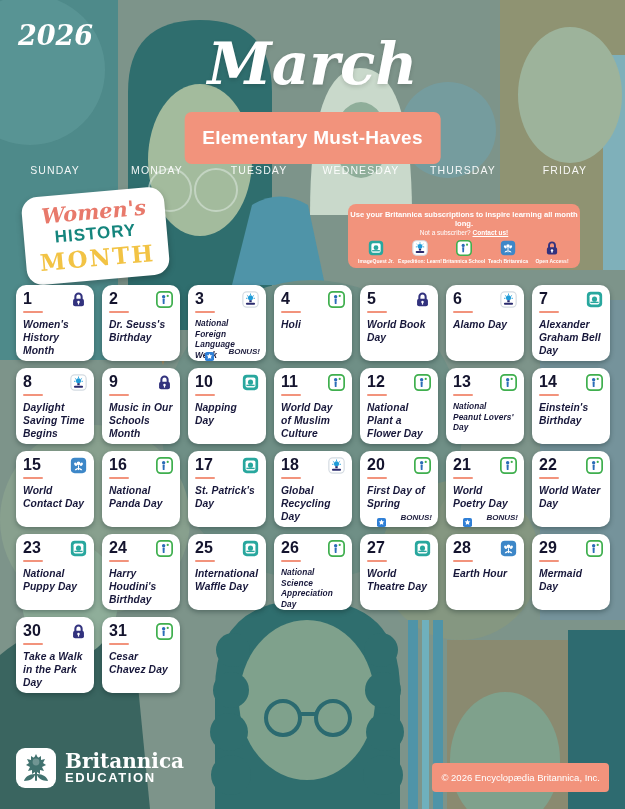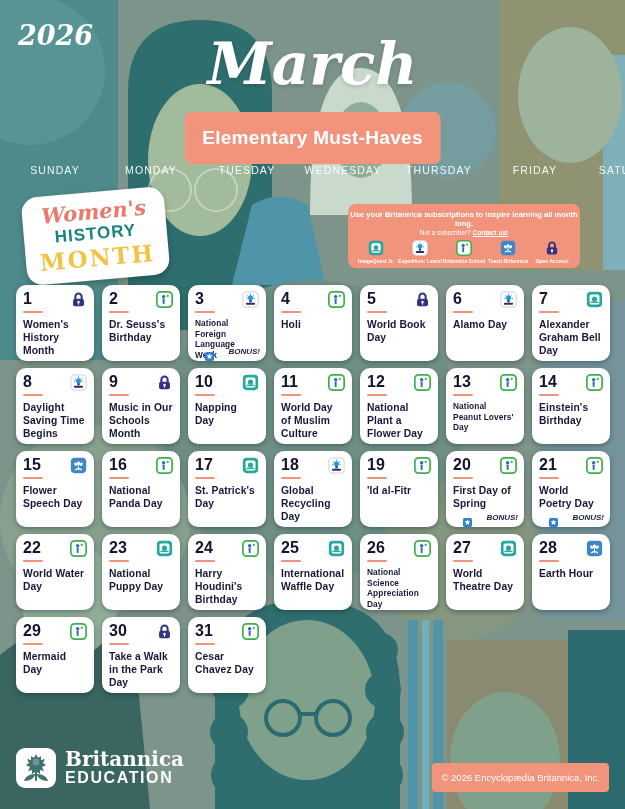--- a/index.html
+++ b/index.html
@@ -11,21 +11,21 @@
   .year{position:absolute;left:18px;top:20px;color:#fff;
         font:bold italic 27px "DejaVu Serif",serif;}
   .title{position:absolute;left:0;top:30px;width:100%;text-align:center;color:#fff;
          font:bold italic 58px "DejaVu Serif",serif;text-shadow:0 2px 4px rgba(0,0,0,.15);}
   .subtitle{position:absolute;left:50%;top:112px;transform:translateX(-50%);
             background:#f2937c;color:#fff;font-size:19px;font-weight:bold;
             padding:15px 18px;border-radius:7px;letter-spacing:.3px;white-space:nowrap;}
 
   
   .weekdays{position:absolute;left:16px;top:164px;width:594px;display:grid;
-            grid-template-columns:repeat(7,78px);gap:18px;}
+            grid-template-columns:repeat(7,78px);gap:24px;}
   .weekdays div{color:rgba(255,255,255,.93);font-size:10.5px;letter-spacing:1.1px;
                 text-align:center;}
 
   
   .sticker{position:absolute;left:24px;top:192px;background:#fff;border-radius:16px;
            padding:7px 14px 9px;transform:rotate(-5deg);text-align:center;
            box-shadow:0 3px 6px rgba(0,0,0,.25);}
   .sticker .l1{font:bold italic 21px "DejaVu Serif",serif;color:#e8796b;}
   .sticker .l2{font-weight:bold;font-size:17px;color:#15857d;letter-spacing:1px;}
   .sticker .l3{font:bold 23px "DejaVu Serif",serif;color:#f2c344;letter-spacing:2px;}
@@ -46,31 +46,31 @@
   
   .grid{position:absolute;left:16px;top:285px;width:594px;display:grid;
         grid-template-columns:repeat(7,78px);gap:7px 8px;}
   .card{position:relative;background:#fff;border-radius:10px;height:76px;
         box-shadow:0 2px 5px rgba(10,30,30,.35);padding:6px 7px;box-sizing:border-box;}
   .card .top{display:flex;justify-content:space-between;align-items:flex-start;}
   .card .num{font-size:16px;font-weight:bold;color:#14142e;line-height:1;}
   .dicon{width:17px;height:17px;}
   .rule{width:20px;height:2px;background:#f2937c;margin-top:3px;border-radius:1px;}
   .evt{margin-top:5px;font-size:10.3px;font-weight:bold;color:#17173a;line-height:1.28;
-       letter-spacing:.1px;}
+       letter-spacing:.1px;font-style:italic;}
   .evt.small{font-size:8.3px;}
   .bonus{position:absolute;right:6px;bottom:5px;display:flex;align-items:center;gap:14px;}
   .bonus .bico{width:9px;height:9px;}
   .bonus .btxt{font:bold italic 8px "Liberation Sans",sans-serif;color:#1a1a3a;}
 
   
   .footer-logo{position:absolute;left:16px;top:748px;display:flex;align-items:center;gap:9px;}
   .logo-badge{width:40px;height:40px;}
   .brand .bt{font:bold 20px "DejaVu Serif",serif;color:#fff;line-height:1;}
-  .brand .bb{font-size:16px;font-weight:bold;color:#fff;letter-spacing:1.6px;line-height:1.1;}
+  .brand .bb{font-size:13px;font-weight:bold;color:#fff;letter-spacing:1.6px;line-height:1.1;}
   .copyright{position:absolute;right:16px;top:763px;background:#f2937c;color:#fff;
              font-size:9.5px;padding:9px 9px;border-radius:4px;}
 </style>
 </head>
 <body>
 
 <div class="stage">
 
   <div class="bg">
     <svg width="625" height="809" viewBox="0 0 625 809">
@@ -434,21 +434,21 @@
               <circle cx="10" cy="7.4" r="2.2" fill="#fff"></circle>
               <ellipse cx="6.6" cy="8.6" rx="1.5" ry="2.2" fill="#fff" transform="rotate(-35 6.6 8.6)"></ellipse>
               <ellipse cx="13.4" cy="8.6" rx="1.5" ry="2.2" fill="#fff" transform="rotate(35 13.4 8.6)"></ellipse>
               <rect x="9.4" y="9.8" width="1.2" height="5.6" fill="#fff"></rect>
               <path d="M9.6 13 C7.4 13 6 14.2 5.6 15.6 C7.8 15.6 9.2 14.4 9.6 13.4 Z" fill="#fff"></path>
               <path d="M10.4 13 C12.6 13 14 14.2 14.4 15.6 C12.2 15.6 10.8 14.4 10.4 13.4 Z" fill="#fff"></path>
             </svg>
           </span>
         </div>
         <div class="rule"></div>
-        <div class="evt">Flower Speech Day</div>
+        <div class="evt">World Contact Day</div>
       </div>
       <div class="card">
         <div class="top">
           <span class="num">16</span>
           <span class="dicon">
             <svg viewBox="0 0 20 20">
               <rect x="1" y="1" width="18" height="18" rx="4.5" fill="#fff" stroke="#3faf4e" stroke-width="2"></rect>
               <circle cx="9" cy="6.8" r="2" fill="#2b6cb8"></circle>
               <path d="M7.7 9h2.6l-.3 6.4H8Z" fill="#2b6cb8"></path>
               <circle cx="13.8" cy="5.8" r="1.3" fill="#3faf4e"></circle>
@@ -481,35 +481,20 @@
               <rect x="1" y="1" width="18" height="18" rx="4.5" fill="#fff" stroke="#d4dbe2" stroke-width="1.4"></rect>
               <circle cx="10" cy="8" r="3" fill="#1d9bd8"></circle>
               <path d="M10 3v1.6M5.8 5l1.1 1.1M14.2 5l-1.1 1.1M4.8 8.6h1.6M13.6 8.6h1.6" stroke="#1d9bd8" stroke-width="1.1"></path>
               <rect x="8.6" y="10.8" width="2.8" height="2.4" fill="#2b2b6e"></rect>
               <rect x="4.6" y="13.8" width="10.8" height="2.4" rx="1.2" fill="#2b2b6e"></rect>
             </svg>
           </span>
         </div>
         <div class="rule"></div>
         <div class="evt">Global Recycling Day</div>
-      </div>
-      <div class="card">
-        <div class="top">
-          <span class="num">19</span>
-          <span class="dicon">
-            <svg viewBox="0 0 20 20">
-              <rect x="1" y="1" width="18" height="18" rx="4.5" fill="#fff" stroke="#3faf4e" stroke-width="2"></rect>
-              <circle cx="9" cy="6.8" r="2" fill="#2b6cb8"></circle>
-              <path d="M7.7 9h2.6l-.3 6.4H8Z" fill="#2b6cb8"></path>
-              <circle cx="13.8" cy="5.8" r="1.3" fill="#3faf4e"></circle>
-            </svg>
-          </span>
-        </div>
-        <div class="rule"></div>
-        <div class="evt">'Id al-Fitr</div>
       </div>
       <div class="card">
         <div class="top">
           <span class="num">20</span>
           <span class="dicon">
             <svg viewBox="0 0 20 20">
               <rect x="1" y="1" width="18" height="18" rx="4.5" fill="#fff" stroke="#3faf4e" stroke-width="2"></rect>
               <circle cx="9" cy="6.8" r="2" fill="#2b6cb8"></circle>
               <path d="M7.7 9h2.6l-.3 6.4H8Z" fill="#2b6cb8"></path>
               <circle cx="13.8" cy="5.8" r="1.3" fill="#3faf4e"></circle>

